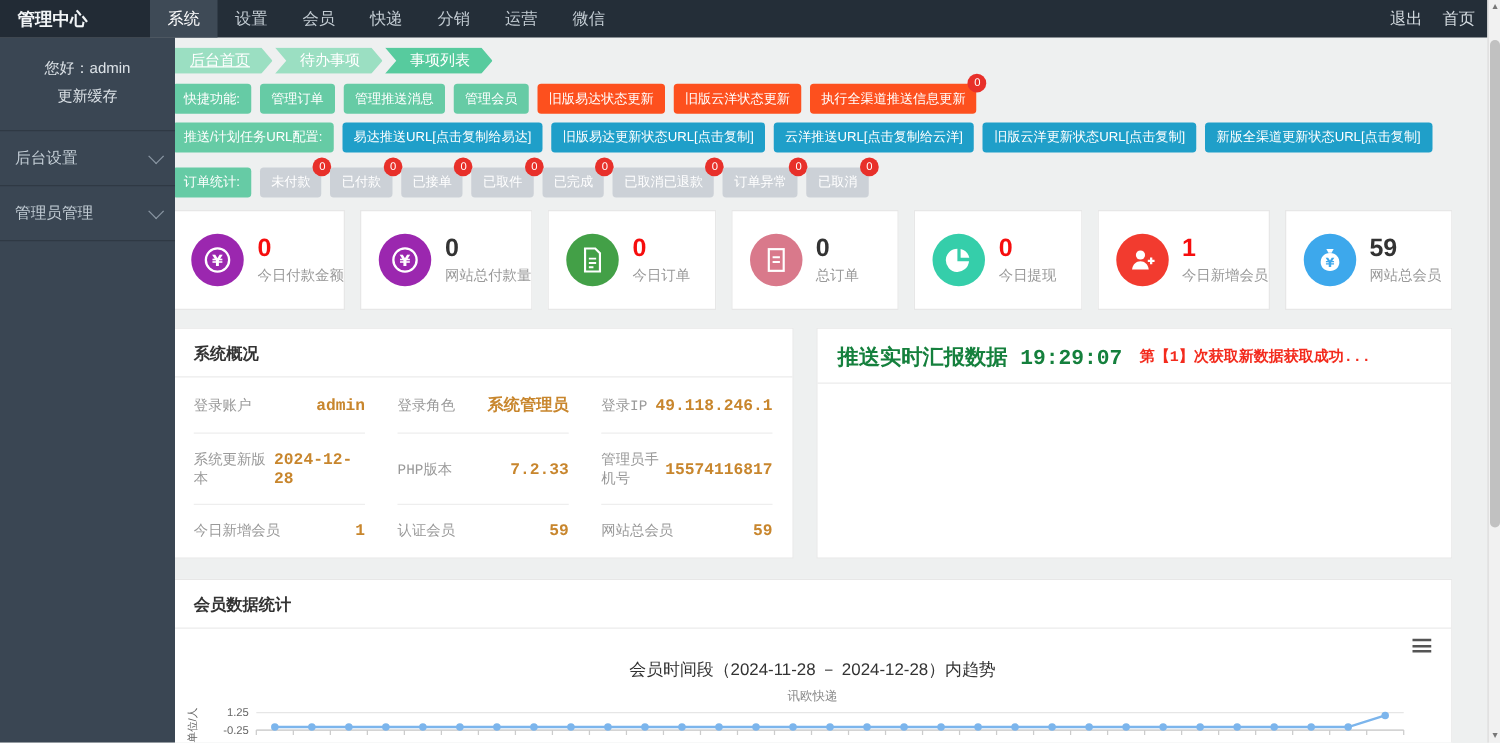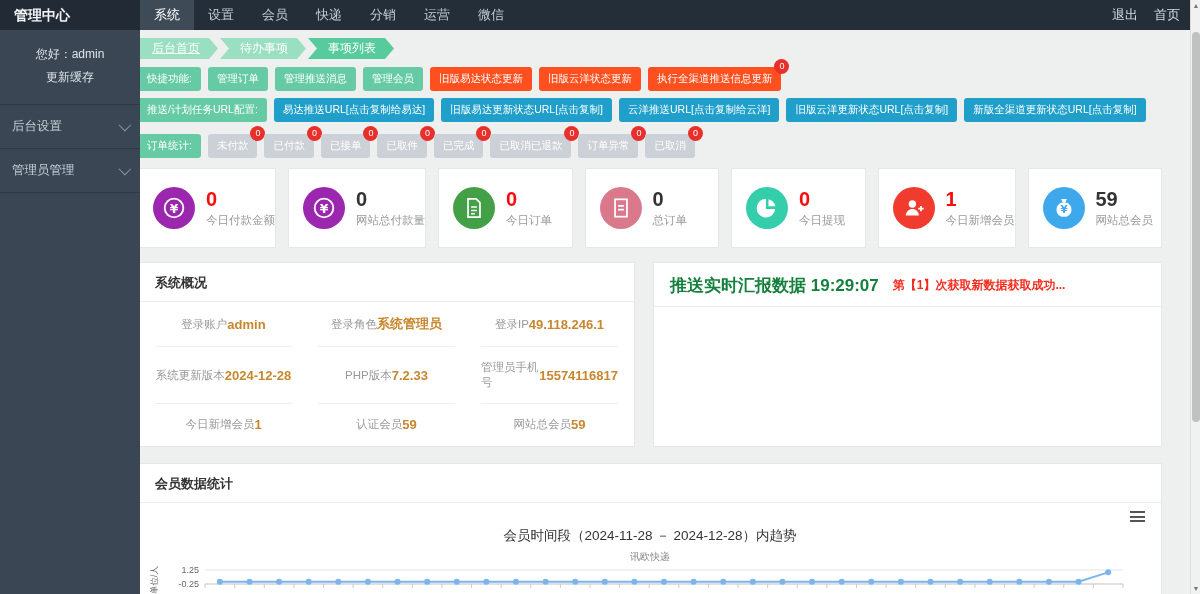--- a/index.html
+++ b/index.html
@@ -1,20 +1,20 @@
 <!DOCTYPE html>
 <html><head>
 <meta charset="utf-8">
 <style>
   * { margin:0; padding:0; box-sizing:border-box; }
   html,body { width:1200px; height:594px; overflow:hidden; font-family:"Liberation Sans","DejaVu Sans",sans-serif; background:#eef0f0; }
 
   
   .topbar { position:absolute; left:0; top:0; width:1190px; height:30px; background:#242e38; display:flex; align-items:stretch; z-index:30; }
-  .brand { width:140px; background:#222b35; color:#f2f5f7; font-size:14px; font-weight:bold; line-height:30px; padding-left:14px; }
+  .brand { width:120px; background:#222b35; color:#f2f5f7; font-size:14px; font-weight:bold; line-height:30px; padding-left:14px; }
   .nav { display:flex; }
   .nav-item { color:#c3ccd3; font-size:13px; line-height:30px; padding:0 14px; cursor:pointer; }
   .nav-item.active { background:#3e4a56; color:#fff; }
   .topbar-right { margin-left:auto; display:flex; align-items:center; padding-right:10px; }
   .topbar-link { color:#d6dde2; font-size:13px; margin-left:16px; cursor:pointer; }
 
   
   .sidebar { position:absolute; left:0; top:30px; width:140px; height:564px; background:#3a4653; z-index:20; }
   .side-greet { text-align:center; color:#dde3e8; font-size:12px; padding-top:16px; }
   .side-cache { text-align:center; color:#dde3e8; font-size:12px; margin-top:6px; cursor:pointer; }
@@ -47,26 +47,26 @@
   
   .cards { display:flex; gap:12px; margin-bottom:14px; }
   .card { flex:1; background:#fff; border:1px solid #e7e7e7; height:80px; display:flex; align-items:center; padding-left:14px; }
   .card-icon { width:42px; height:42px; border-radius:50%; flex:0 0 42px; display:flex; align-items:center; justify-content:center; }
   .card-icon svg { width:26px; height:26px; }
   .card-body { margin-left:11px; }
   .card-val { font-size:20px; font-weight:bold; line-height:22px; }
   .card-lbl { font-size:11.5px; color:#999; margin-top:3px; white-space:nowrap; }
 
   
-  .panels { display:flex; gap:18px; margin-bottom:16px; }
+  .panels { display:flex; gap:18px; margin-bottom:16px;font-family:Liberation Mono, monospace; }
   .panel { background:#fff; border:1px solid #e7e7e7; }
   .panel-hd { font-size:13px; font-weight:bold; color:#333; padding:11px 16px 9px; border-bottom:1px solid #ececec; }
   .overview { width:497px; height:185px; }
   .ov-grid { display:grid; grid-template-columns:1fr 1fr 1fr; column-gap:26px; padding:0 16px; }
-  .ov-cell { display:flex; justify-content:center; align-items:center; padding:13px 0; border-bottom:1px solid #eee; }
+  .ov-cell { display:flex; justify-content:space-between; align-items:center; padding:13px 0; border-bottom:1px solid #eee; }
   .ov-cell.nb { border-bottom:none; }
   .ov-lbl { font-size:11.5px; color:#999; }
   .ov-val { font-size:13px; font-weight:bold; color:#c8862d; }
   .report { flex:1; height:185px; }
   .report-hd { display:flex; align-items:center; padding:11px 16px 9px; border-bottom:1px solid #ececec; }
   .report-title { font-size:17px; font-weight:bold; color:#15803d; }
   .report-msg { font-size:12px; font-weight:bold; color:#f32b1d; margin-left:14px; }
 
   
   .chart-panel { height:175px; }

